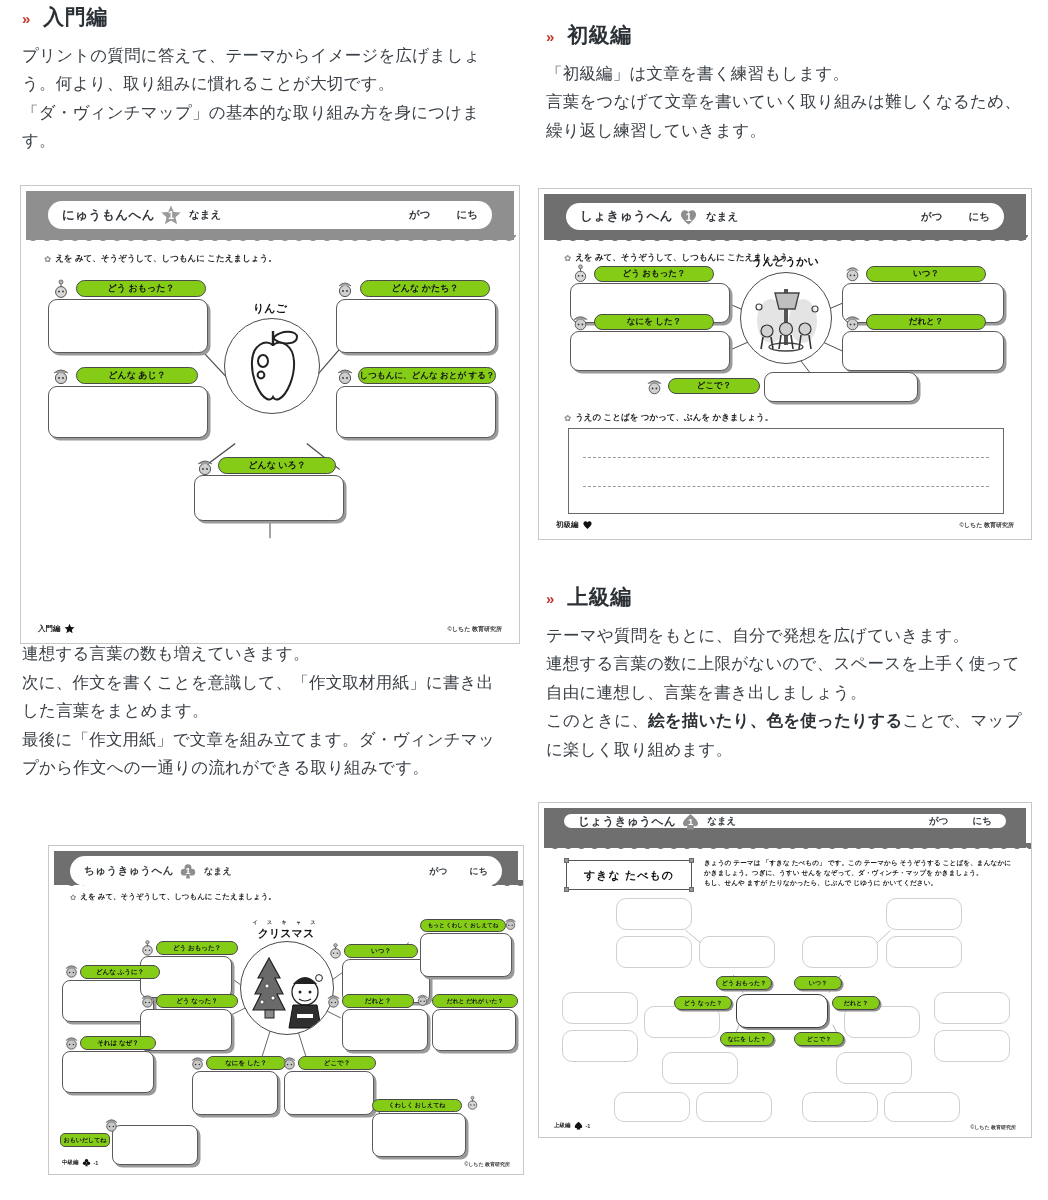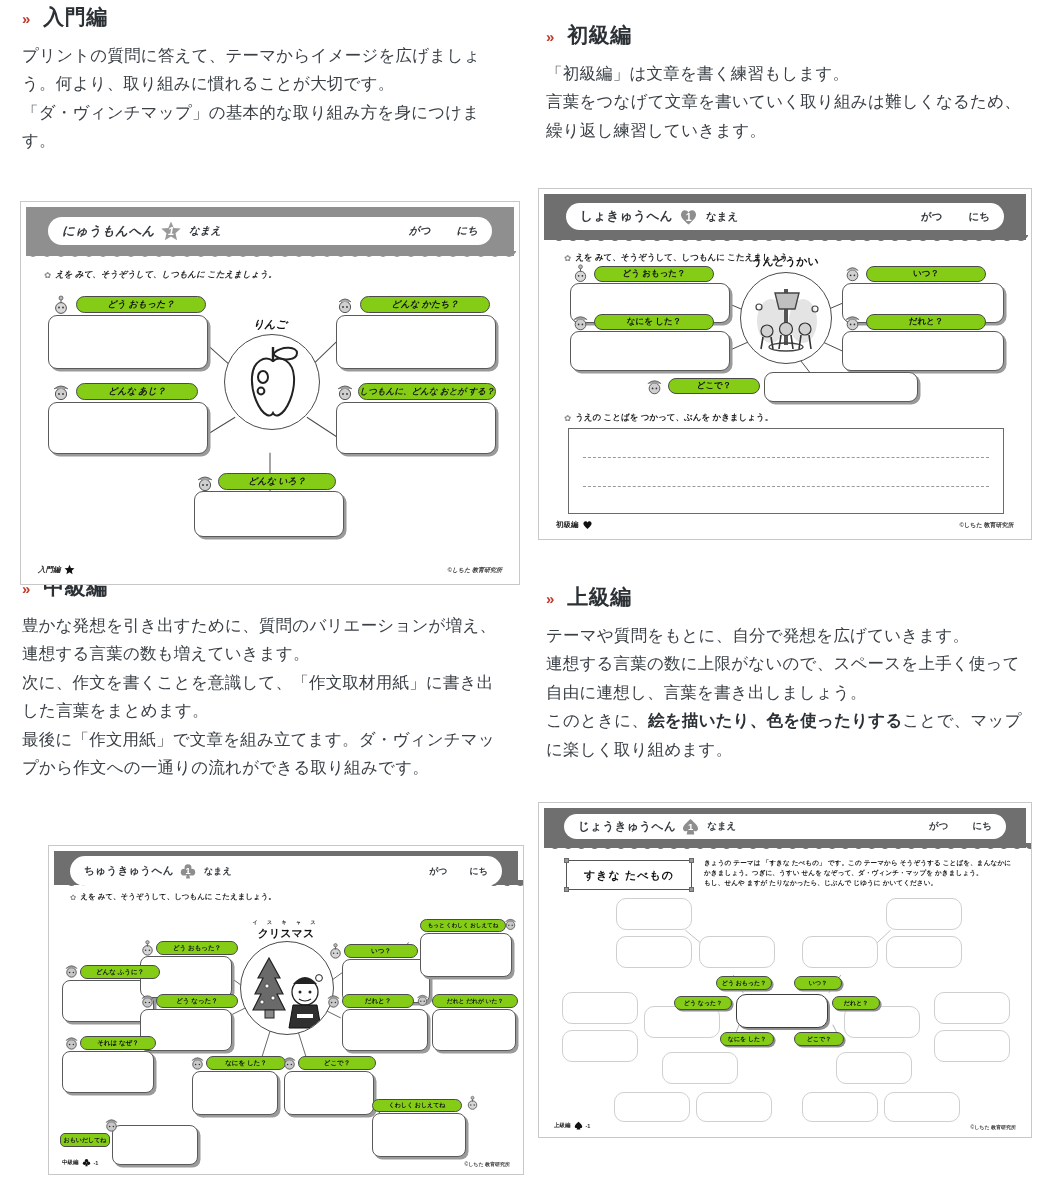--- a/index.html
+++ b/index.html
@@ -215,21 +215,21 @@
       <span class="chev">»</span>
       <span class="sec-title">上級編</span>
     </div>
     <div class="sec-body" id="joukyuu-rich">
         <div><span>テーマや質問をもとに、自分で発想を広げていきます。</span></div>
         <div><span>連想する言葉の数に上限がないので、スペースを上手く使って自由に連想し、言葉を書き出しましょう。</span></div>
         <div><span>このときに、</span><b>絵を描いたり、色を使ったりする</b><span>ことで、マップに楽しく取り組めます。</span></div>
       </div>
   </div>
 
-  <div class="sheet" id="ws1" style="left:20px; top:201px; width:500px; height:384px;font-style:italic;">
+  <div class="sheet" id="ws1" style="left:20px; top:185px; width:500px; height:459px;">
     <div class="sheet-inner">
       <div class="sheet-stage">
 
         <div class="band" style="height:49px;"></div>
         <svg class="scallop" style="top:44px;" viewBox="0 0 490 11" preserveAspectRatio="none">
           <path d="M0,0 L490,0 L490,1 Q483,11 476,1 Q469,11 462,1 Q455,11 448,1 Q441,11 434,1 Q427,11 420,1 Q413,11 406,1 Q399,11 392,1 Q385,11 378,1 Q371,11 364,1 Q357,11 350,1 Q343,11 336,1 Q329,11 322,1 Q315,11 308,1 Q301,11 294,1 Q287,11 280,1 Q273,11 266,1 Q259,11 252,1 Q245,11 238,1 Q231,11 224,1 Q217,11 210,1 Q203,11 196,1 Q189,11 182,1 Q175,11 168,1 Q161,11 154,1 Q147,11 140,1 Q133,11 126,1 Q119,11 112,1 Q105,11 98,1 Q91,11 84,1 Q77,11 70,1 Q63,11 56,1 Q49,11 42,1 Q35,11 28,1 Q21,11 14,1 Q7,11 0,1 Z" fill="#8f8f8f"></path>
         </svg>
 
         <div class="titlepill" style="left:22px; top:10px; right:22px; height:28px; font-size:12.5px;">
           <span class="pill-name">にゅうもんへん</span>
@@ -692,21 +692,21 @@
 
   <div class="sheet" id="ws4" style="left:538px; top:802px; width:494px; height:336px;">
     <div class="sheet-inner">
       <div class="sheet-stage">
 
         <div class="band dark" style="height:40px; background:#6f6f6f;"></div>
         <svg class="scallop" style="top:35px;" viewBox="0 0 484 10" preserveAspectRatio="none">
           <path d="M0,0 L484,0 L484,1 Q478,10 472,1 Q466,10 460,1 Q454,10 448,1 Q442,10 436,1 Q430,10 424,1 Q418,10 412,1 Q406,10 400,1 Q394,10 388,1 Q382,10 376,1 Q370,10 364,1 Q358,10 352,1 Q346,10 340,1 Q334,10 328,1 Q322,10 316,1 Q310,10 304,1 Q298,10 292,1 Q286,10 280,1 Q274,10 268,1 Q262,10 256,1 Q250,10 244,1 Q238,10 232,1 Q226,10 220,1 Q214,10 208,1 Q202,10 196,1 Q190,10 184,1 Q178,10 172,1 Q166,10 160,1 Q154,10 148,1 Q142,10 136,1 Q130,10 124,1 Q118,10 112,1 Q106,10 100,1 Q94,10 88,1 Q82,10 76,1 Q70,10 64,1 Q58,10 52,1 Q46,10 40,1 Q34,10 28,1 Q22,10 16,1 Q10,10 4,1 Q2,5 0,1 Z" fill="#6f6f6f"></path>
         </svg>
 
-        <div class="titlepill" style="left:20px; top:6px; right:20px; height:25px; font-size:11.5px;">
+        <div class="titlepill" style="left:20px; top:6px; right:20px; height:14px; font-size:11.5px;">
           <span class="pill-name">じょうきゅうへん</span>
           <span class="pill-badge" style="position:relative; width:19px; height:19px;">
             <svg viewBox="0 0 24 24" width="19" height="19" style="position:absolute;left:0;top:0;">
               <path d="M12 2.5 C18 8 21.5 11 21.5 14.5 C21.5 17.5 18.5 19 16 17.5 L16.8 22 L7.2 22 L8 17.5 C5.5 19 2.5 17.5 2.5 14.5 C2.5 11 6 8 12 2.5 Z" fill="#8e8e8e"></path>
             </svg>
             <span style="position:relative; z-index:2; font-size:9.5px; color:#fff;">1</span>
           </span>
           <span class="pill-sub" style="font-size:9.5px;">なまえ</span>
           <span class="pill-right" style="font-size:9.5px; gap:24px;">
             <span>がつ</span>

